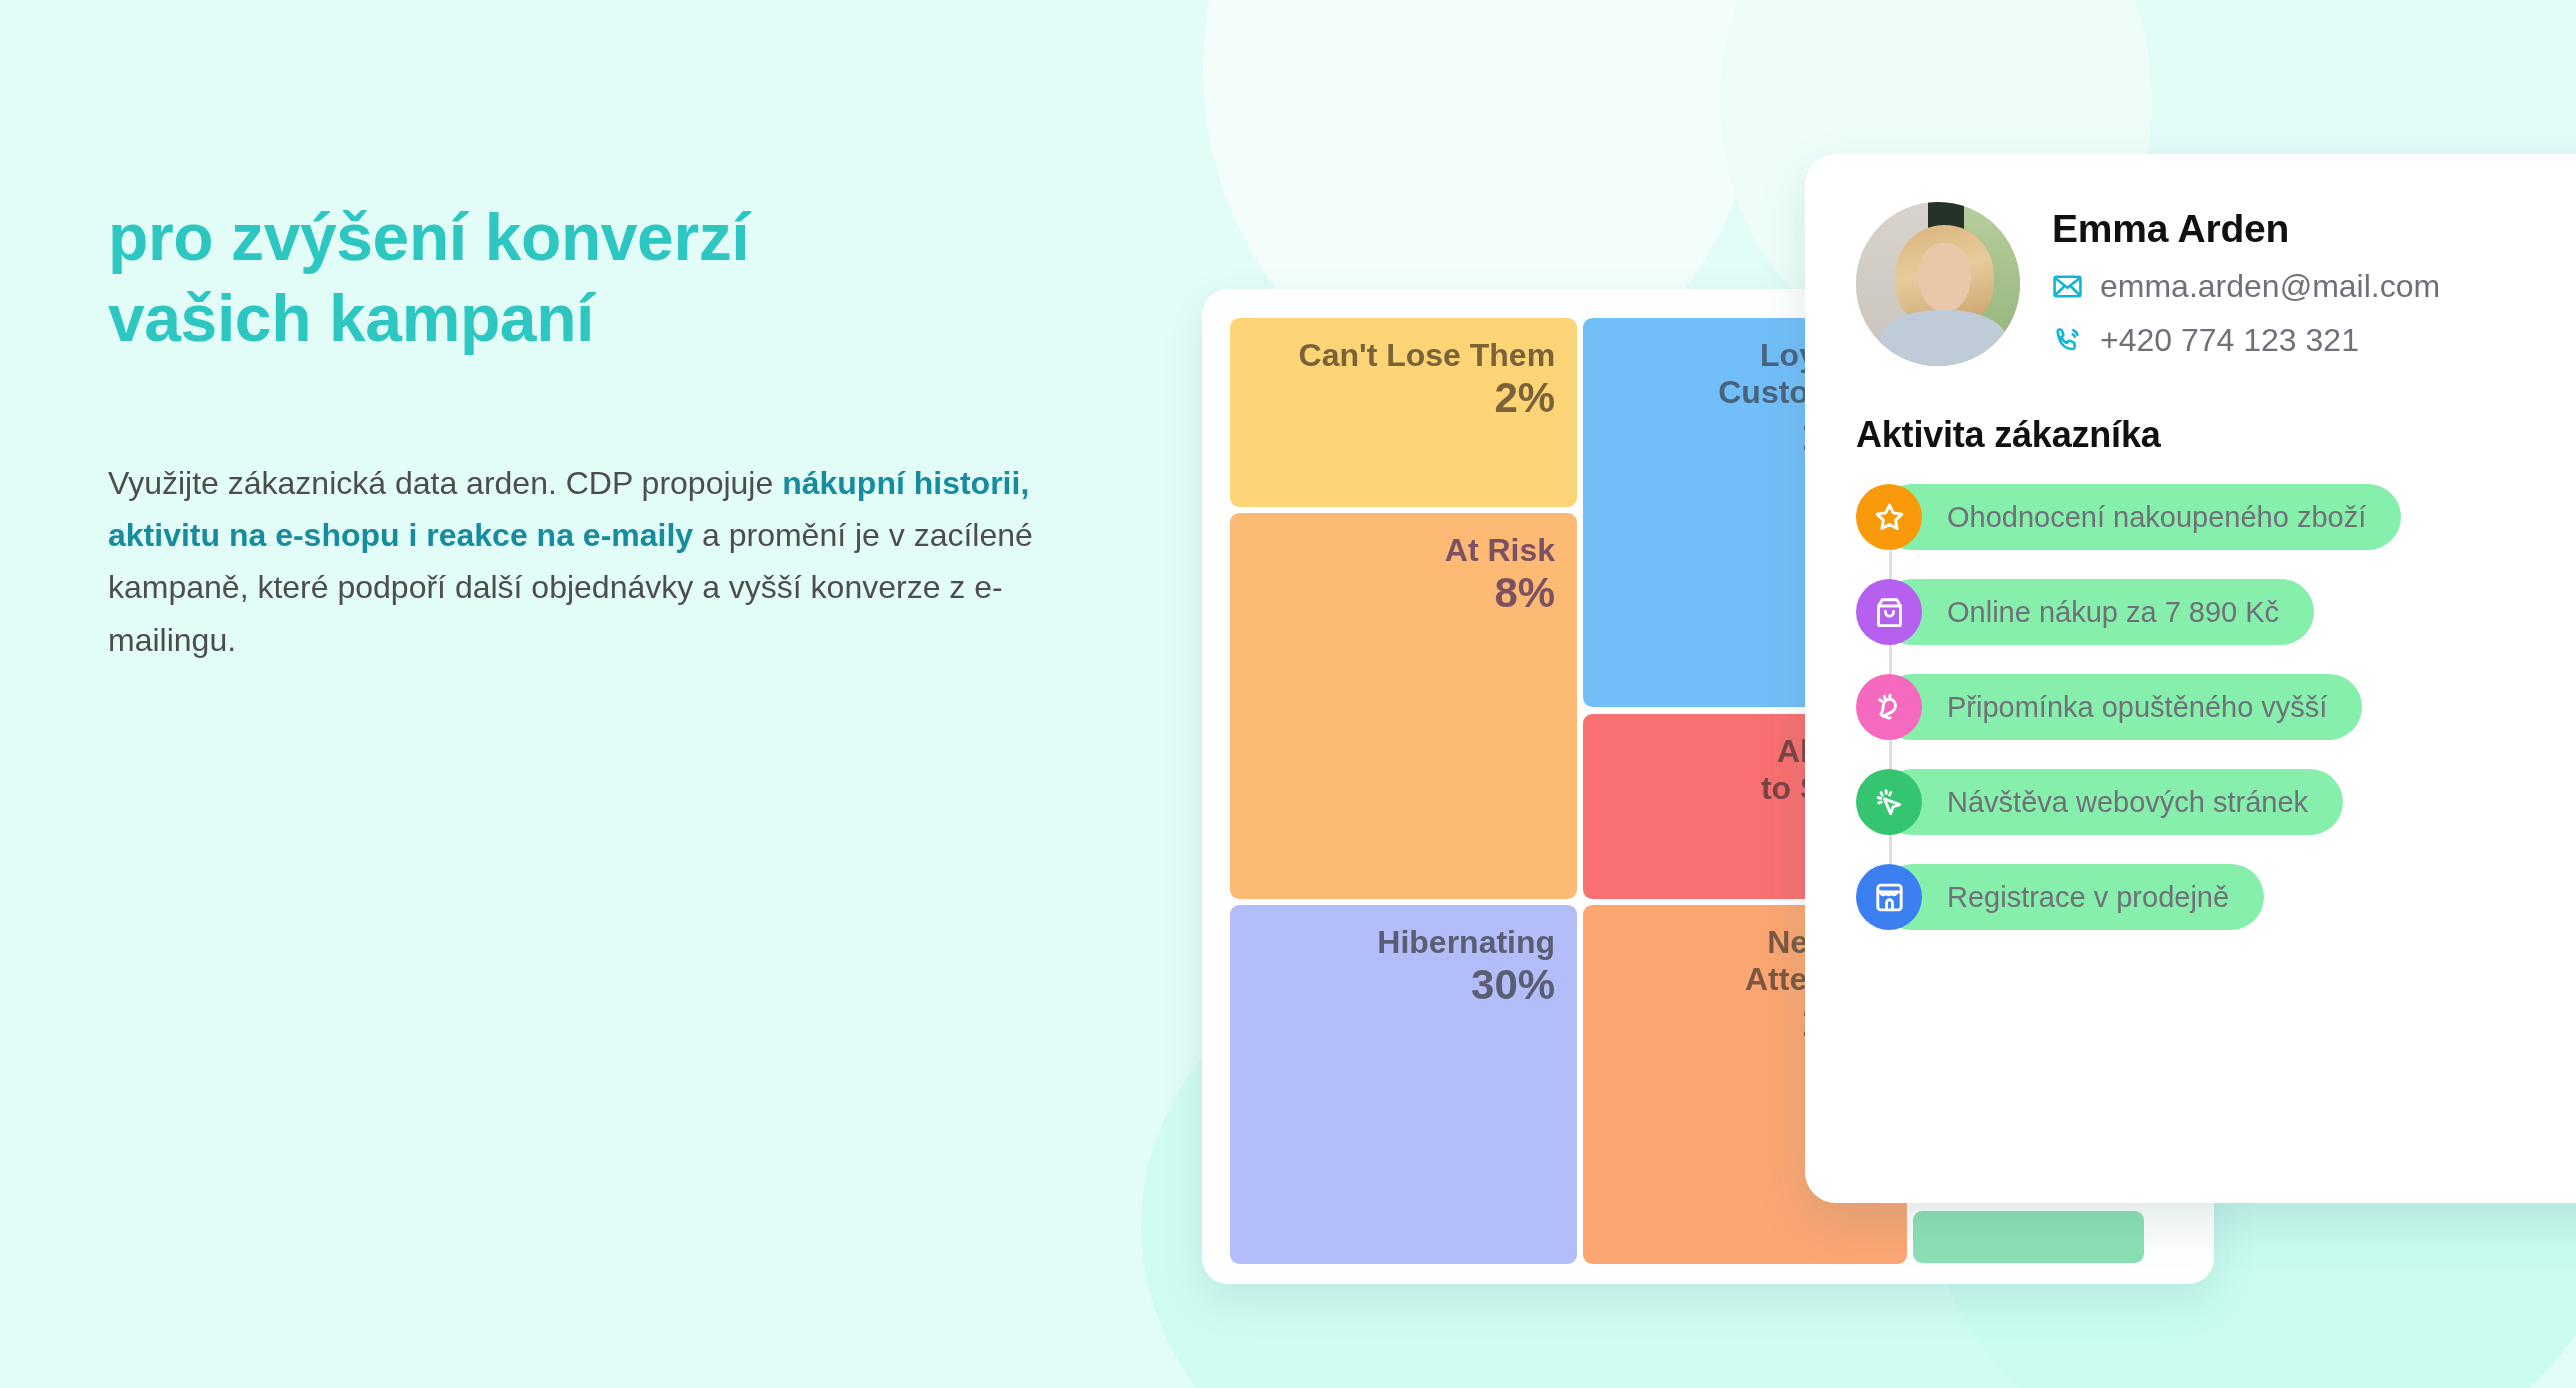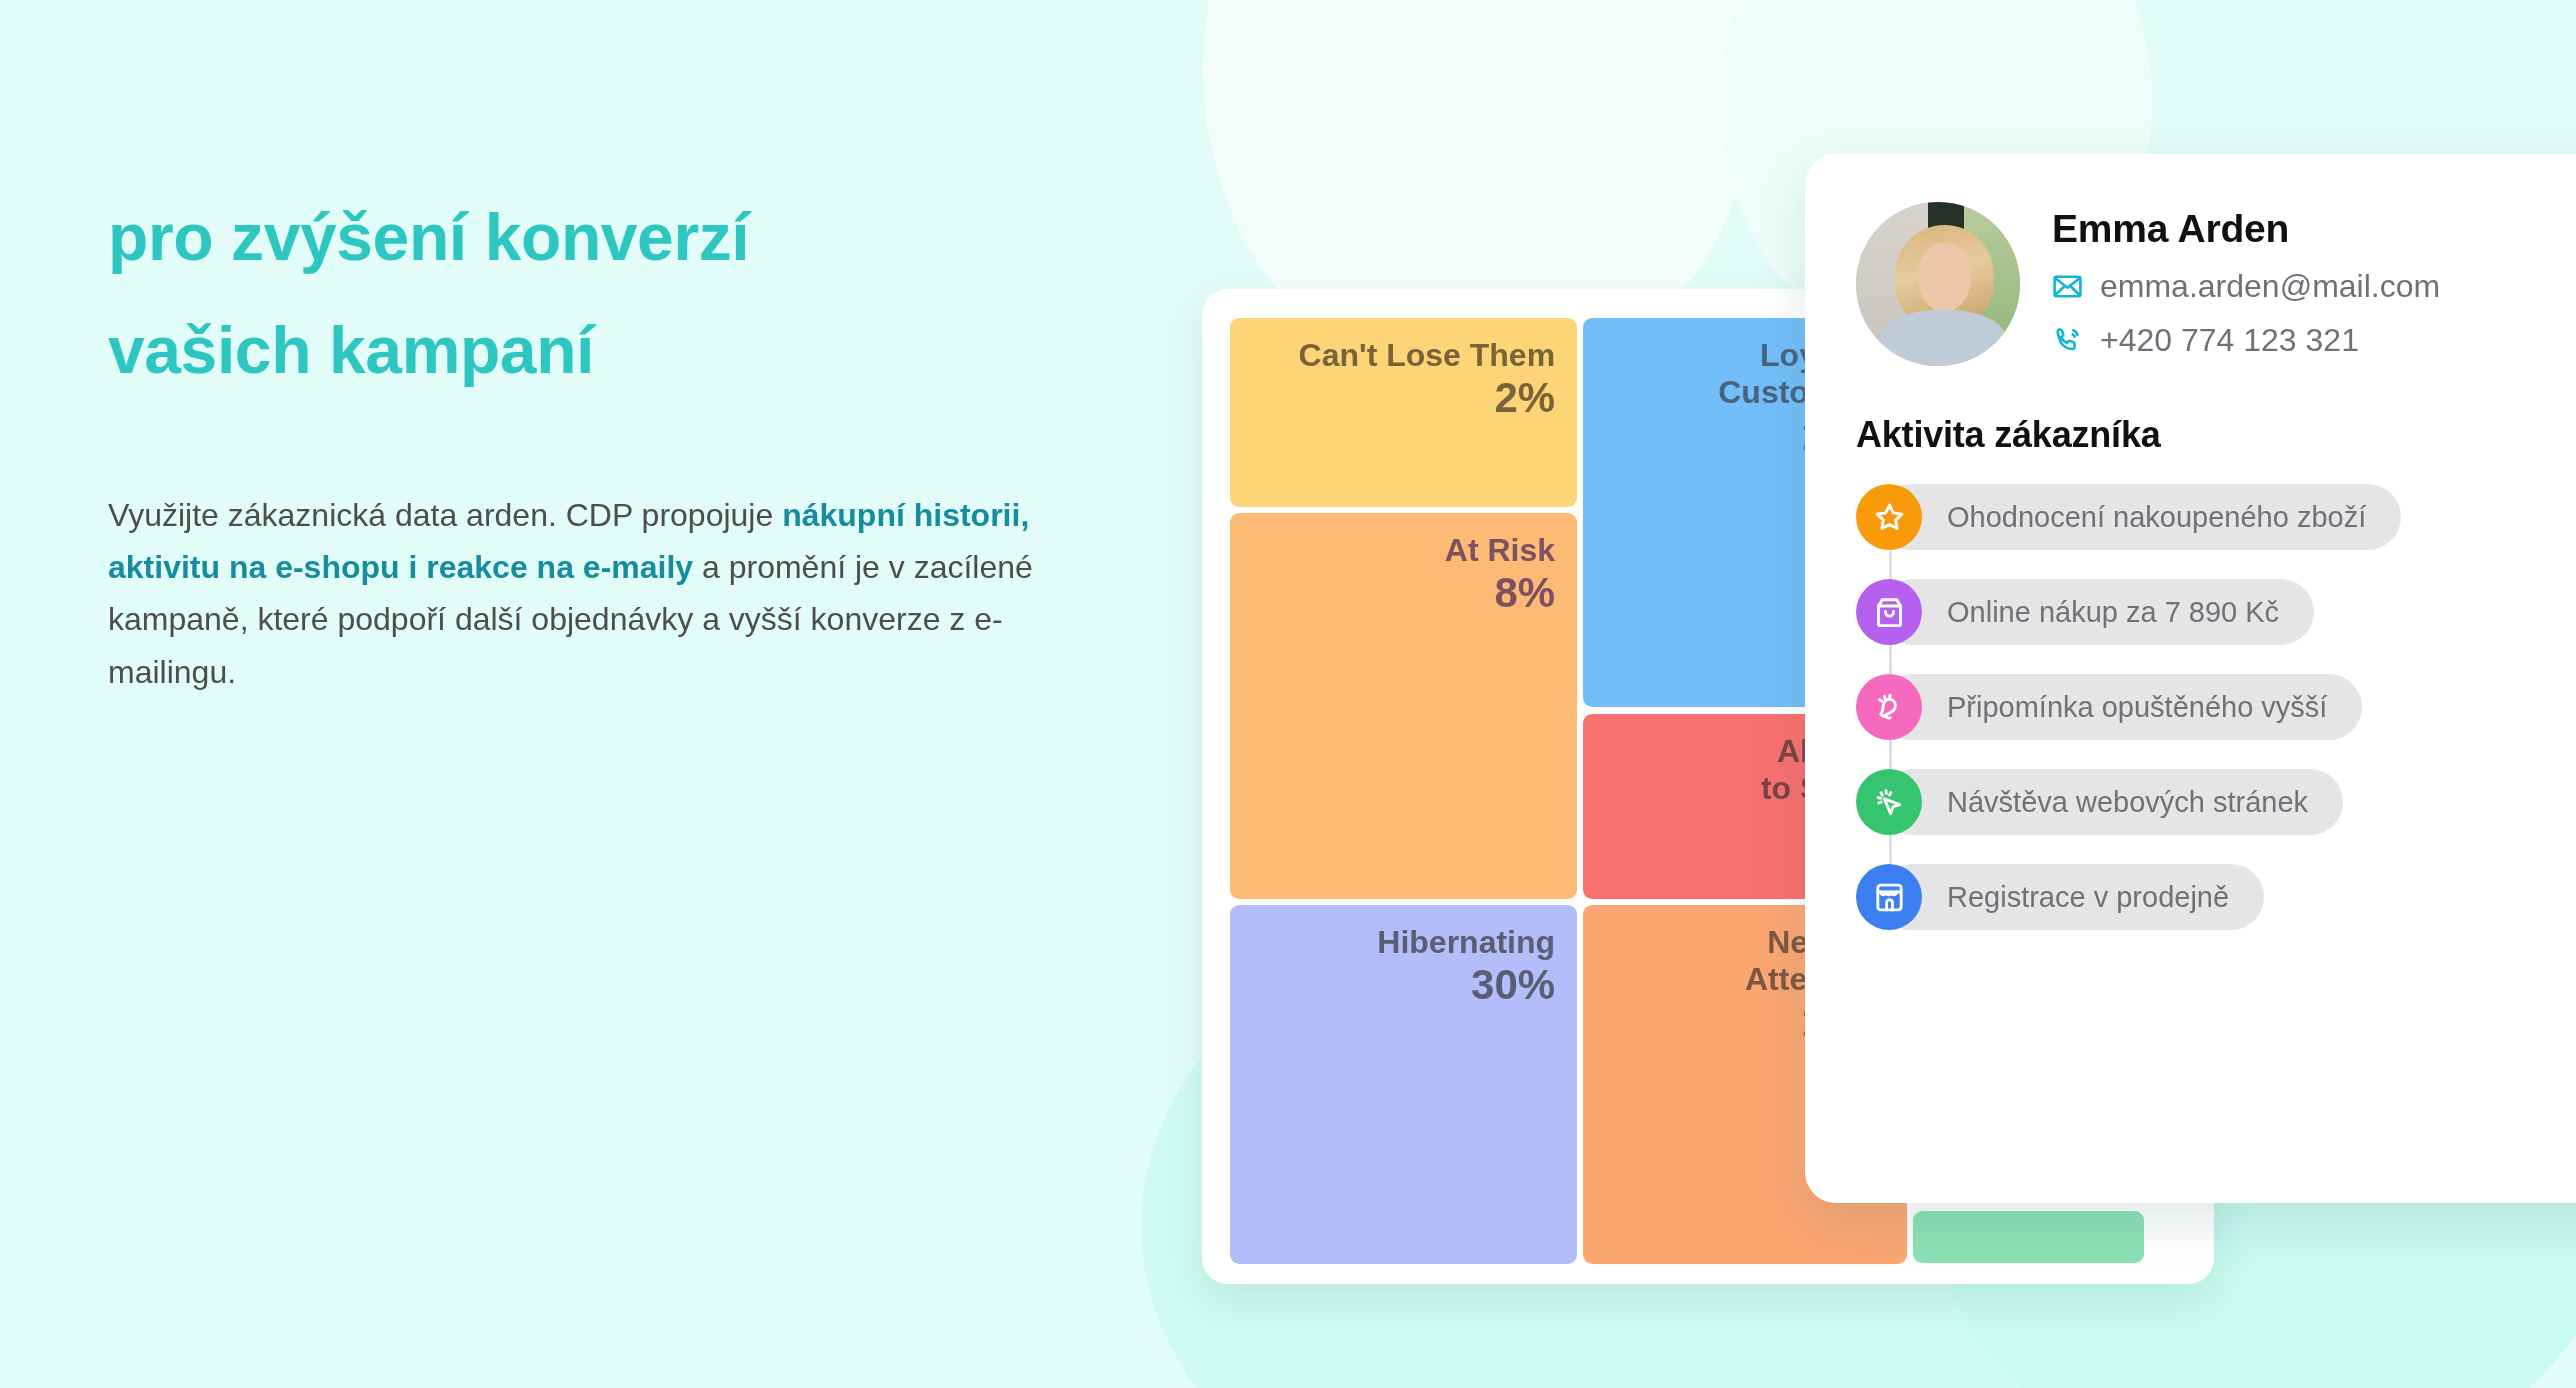--- a/index.html
+++ b/index.html
@@ -59,21 +59,21 @@
     width: 1018px;
   }
   .headline {
     font-size: 66px;
     line-height: 1.22;
     font-weight: 800;
     letter-spacing: -0.4px;
   }
   .headline .line1 { color: #1792A2; display: block; }
   .headline .line2 { color: #2DC6C0; display: block; }
-  .headline .line3 { color: #2DC6C0; display: block; margin-top: 32px; }
+  .headline .line3 { color: #2DC6C0; display: block; }
 
   .body-copy {
     margin-top: 99px;
     font-size: 32px;
     line-height: 1.63;
     color: #4D4D4D;
     max-width: 933px;
   }
   .body-copy .accent {
     color: #168C9E;
@@ -216,21 +216,21 @@
     height: 66px;
     margin-bottom: 29px;
     z-index: 2;
   }
   .activity-item:last-child { margin-bottom: 0; }
   .act-pill {
     position: absolute;
     left: 23px;
     top: 0;
     height: 66px;
-    background: #e5e5e5;
+    background: #86efac;
     border-radius: 33px;
     display: flex;
     align-items: center;
     padding-left: 68px;
     padding-right: 35px;
   }
   .act-pill .act-label {
     font-size: 29px;
     color: #6E7178;
     white-space: nowrap;

